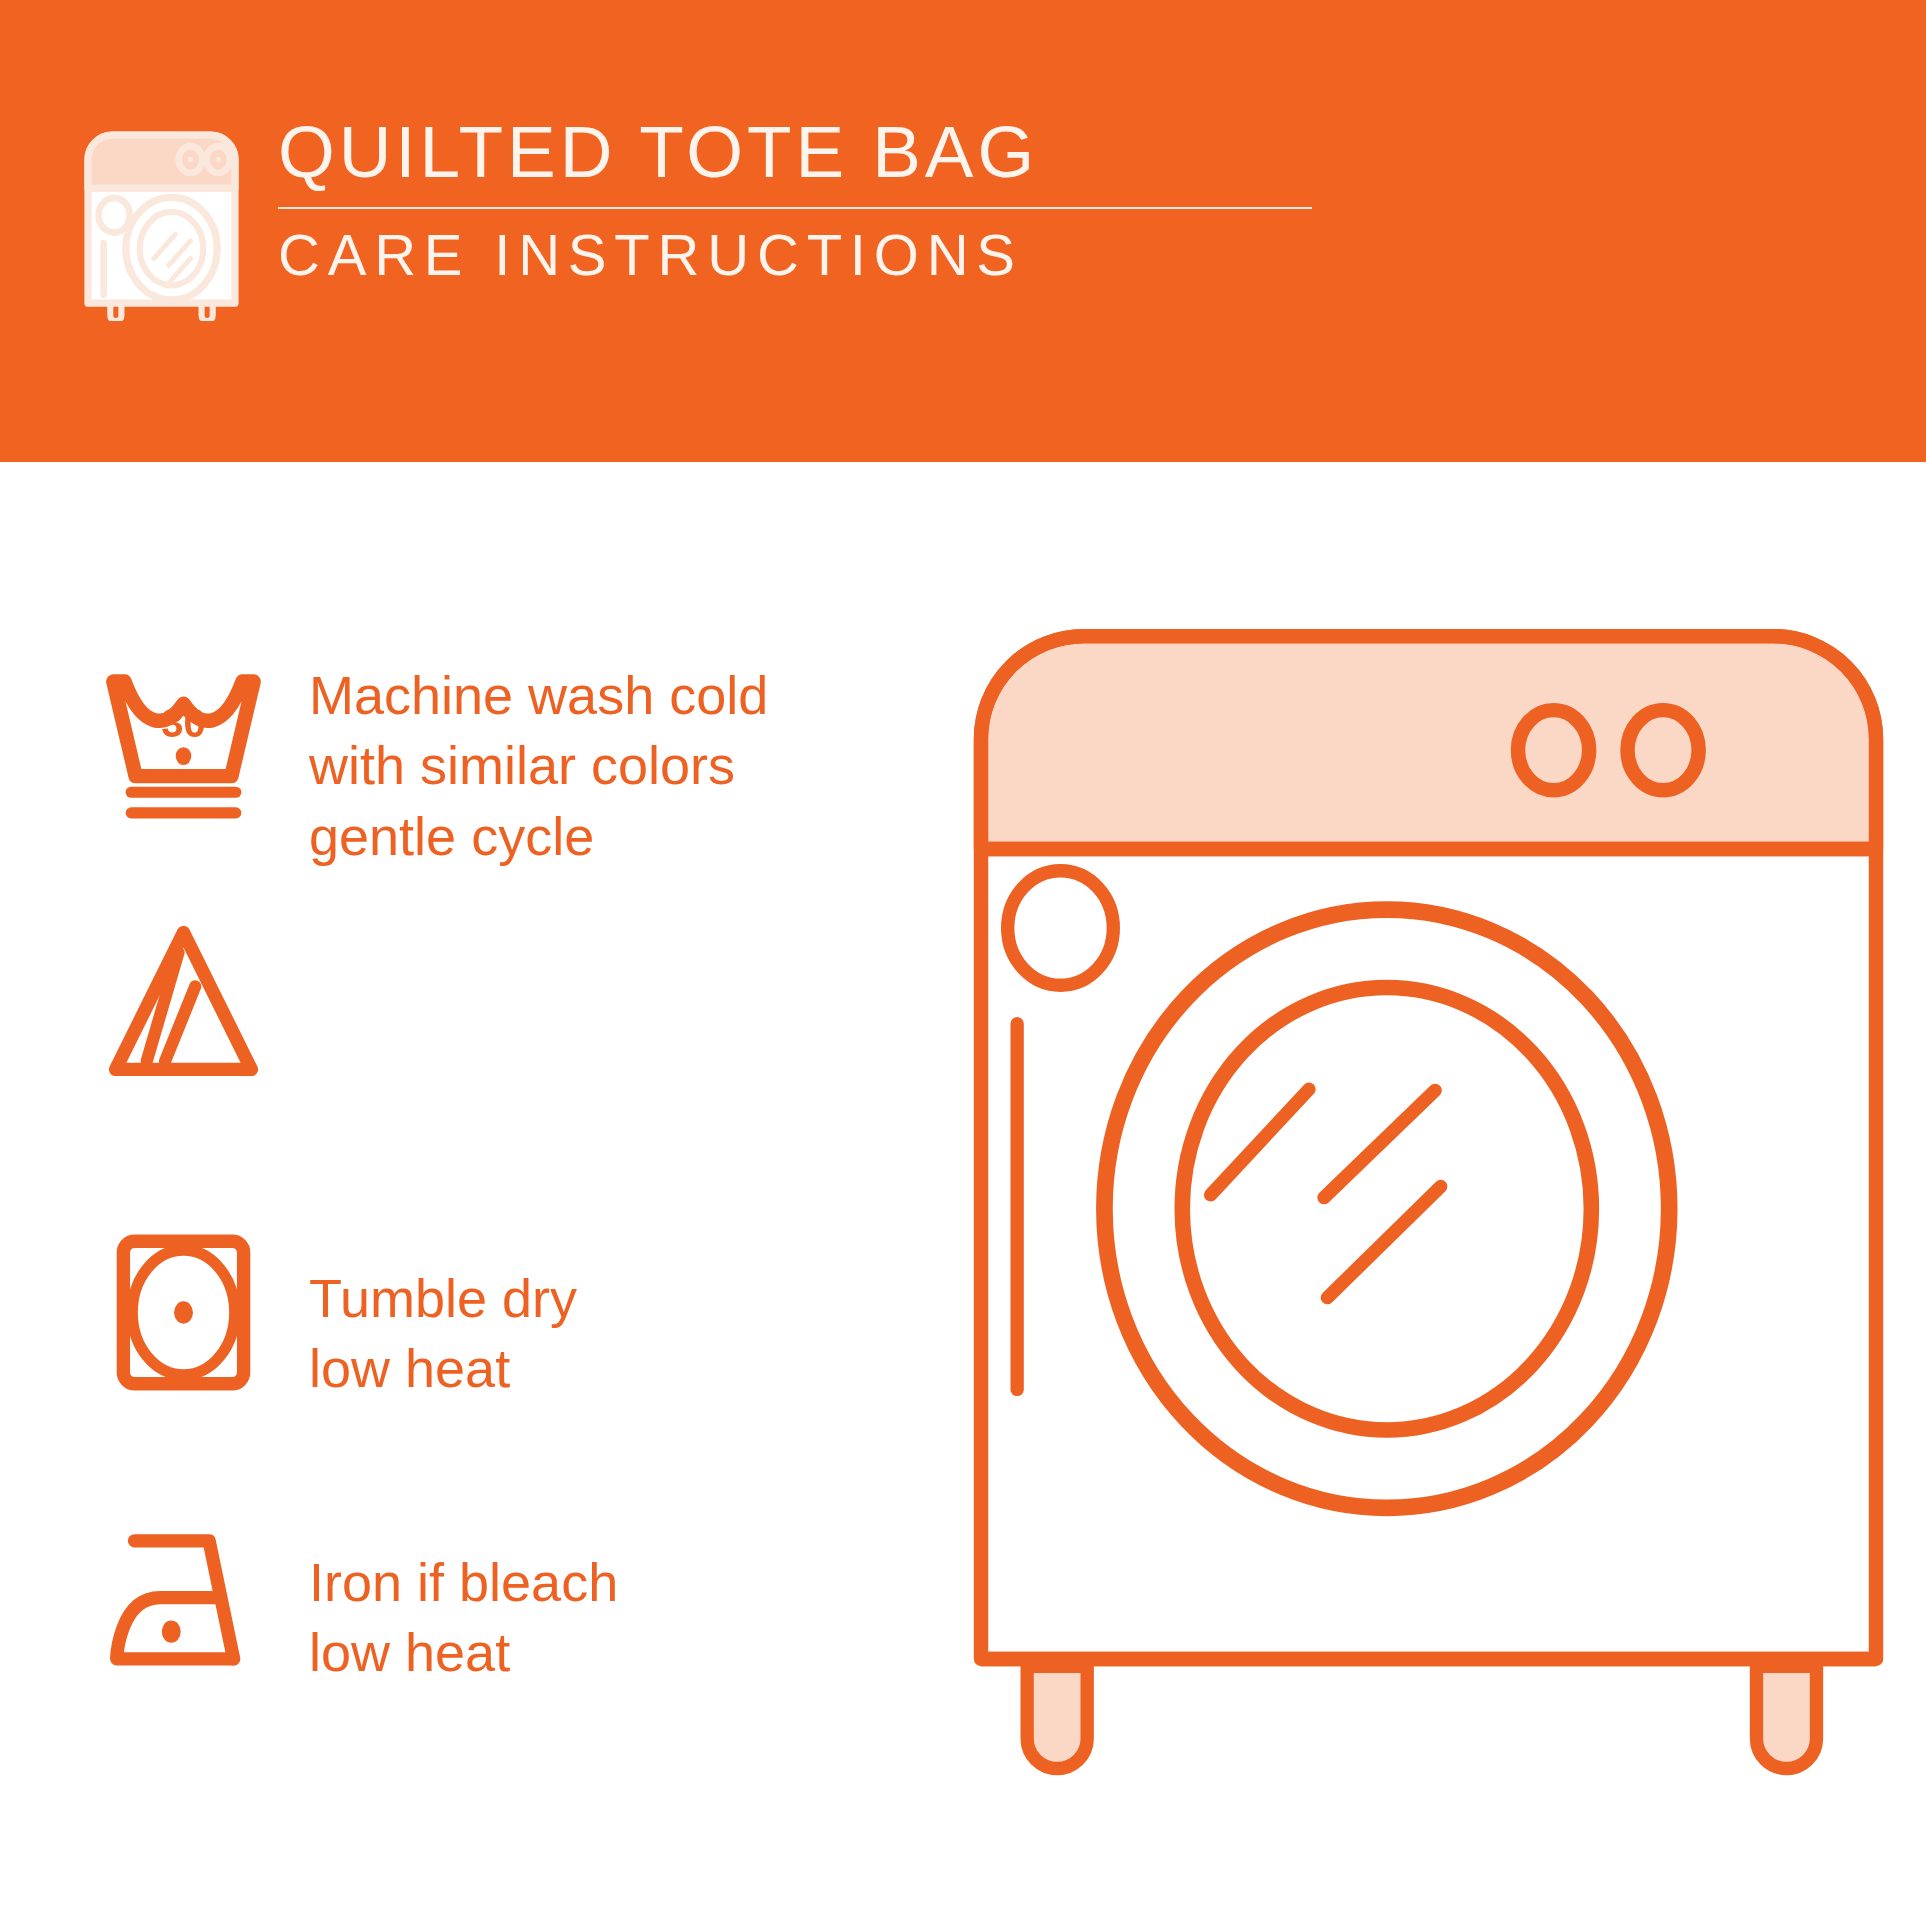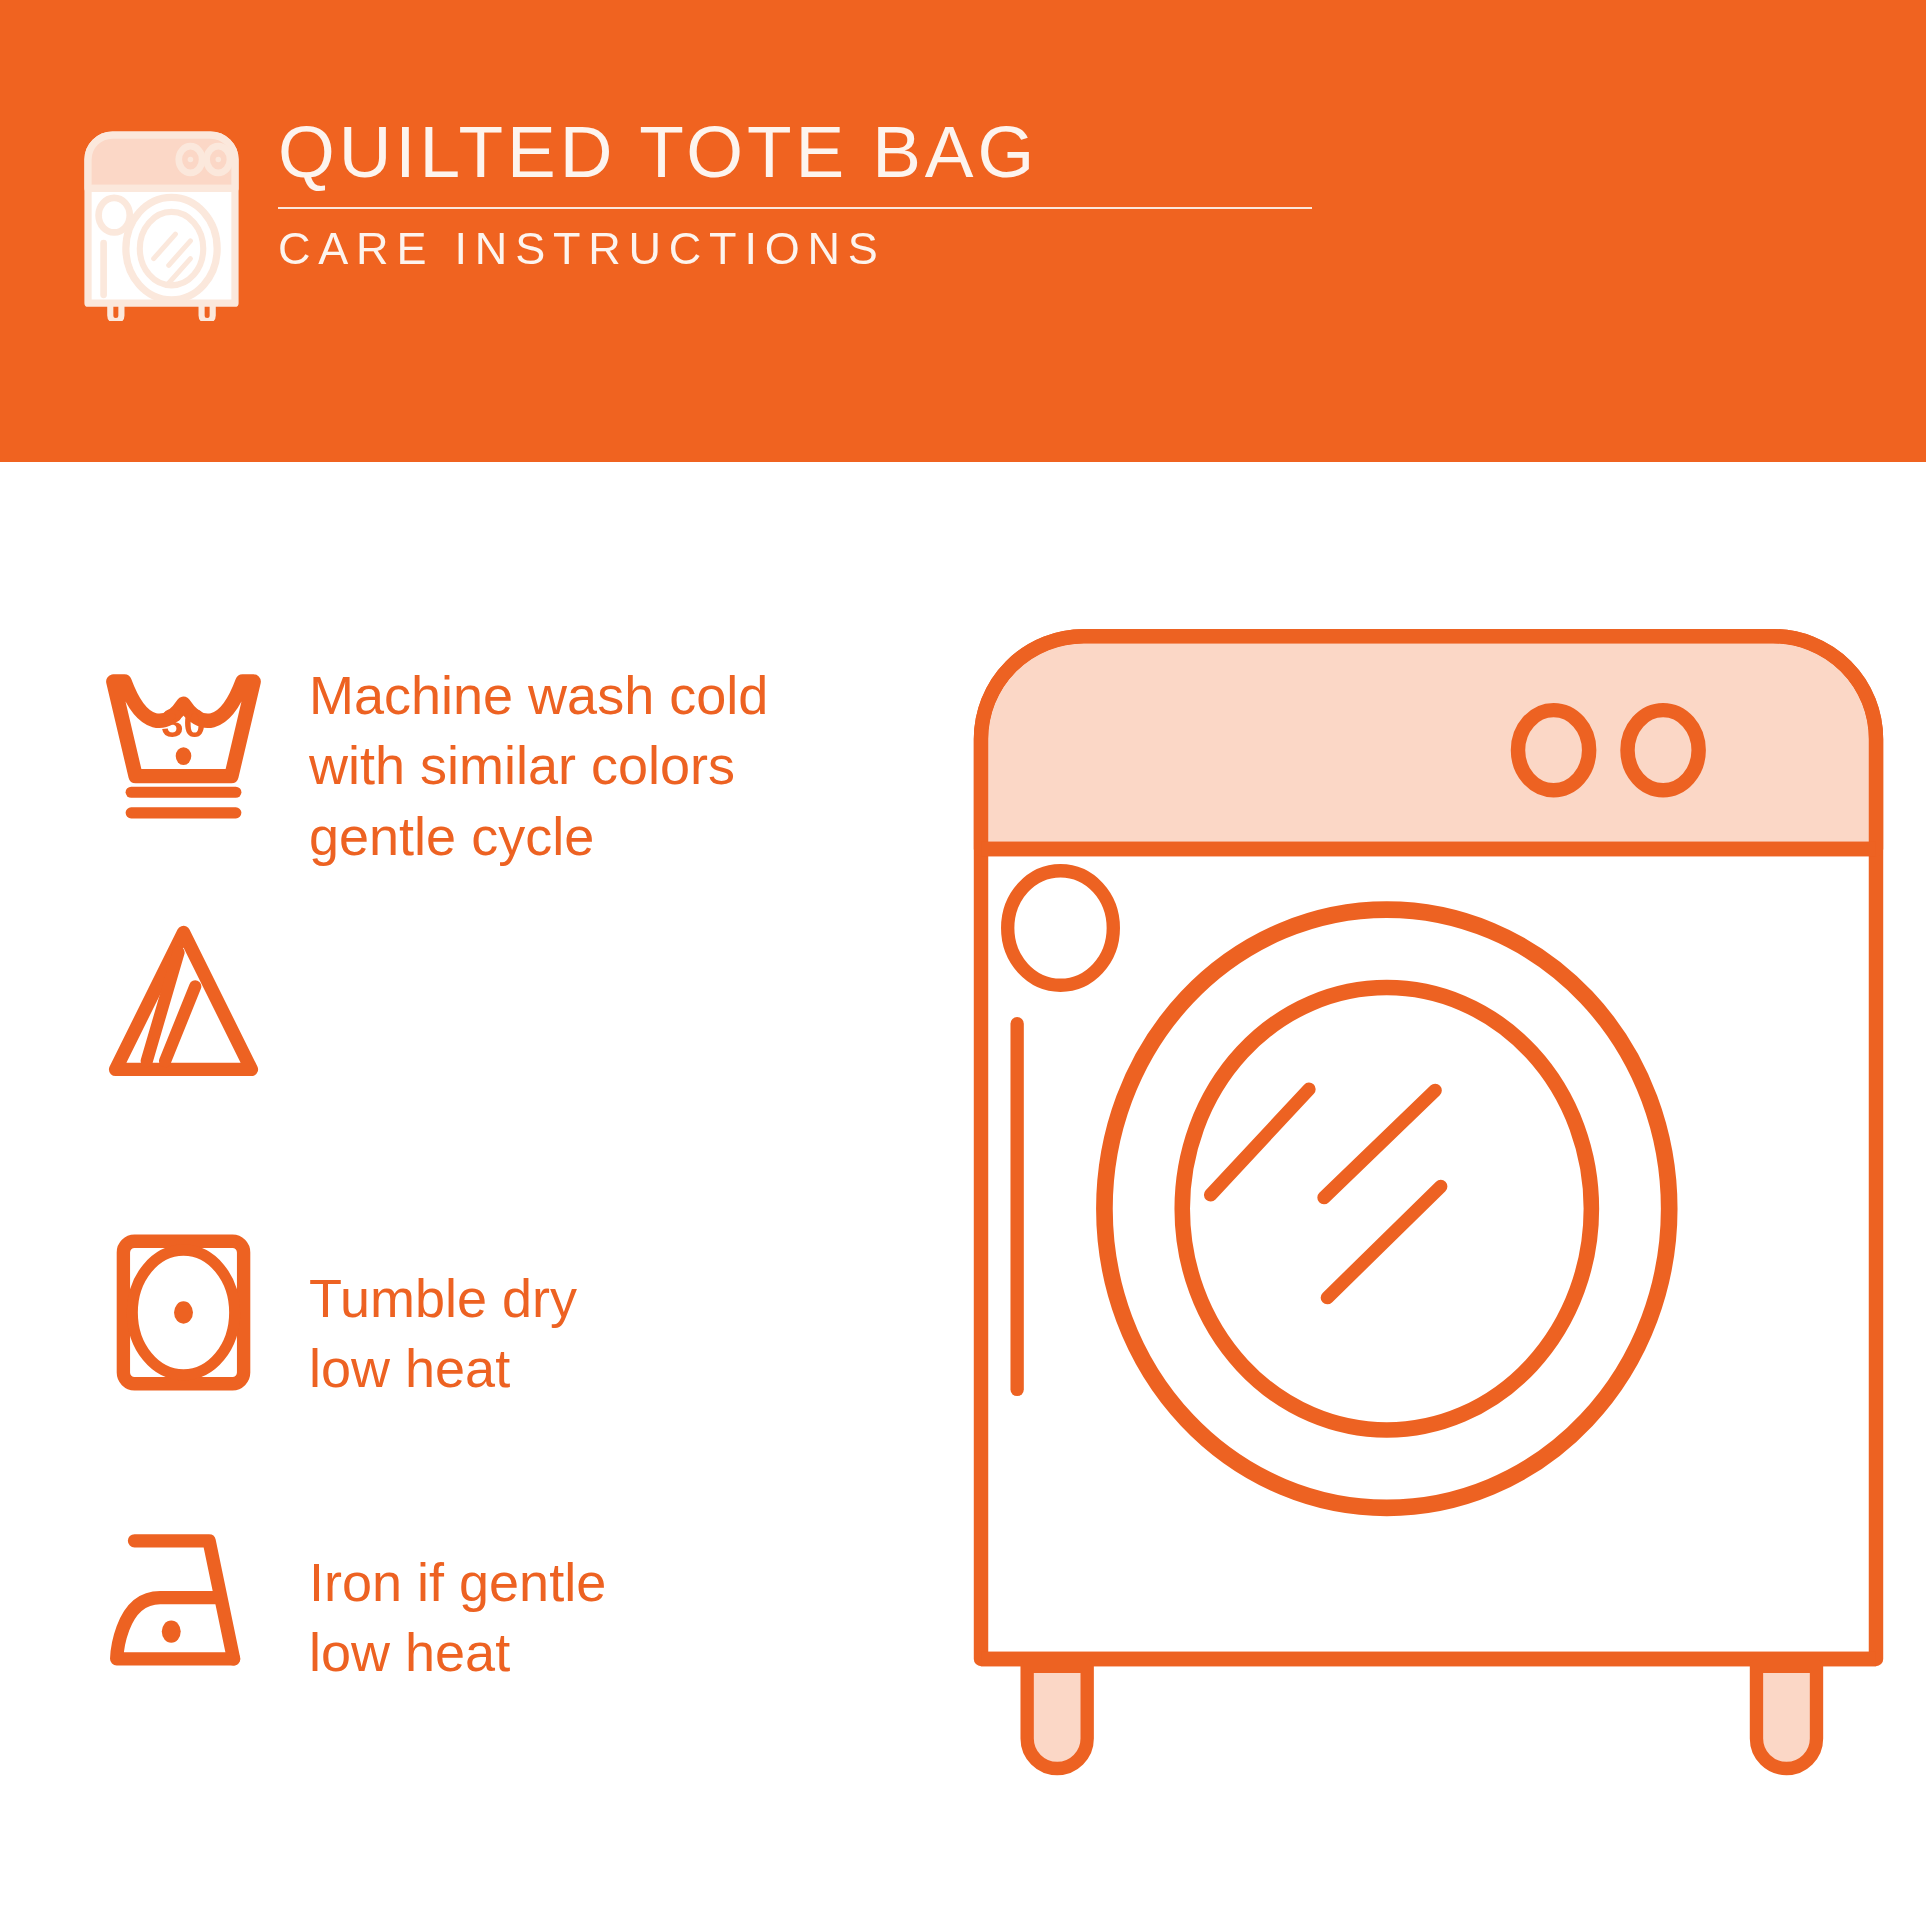--- a/index.html
+++ b/index.html
@@ -59,21 +59,21 @@
     font-family: "Liberation Sans", sans-serif;
   }
   .title-rule {
     margin-top: 19px;
     margin-bottom: 16.7px;
     height: 2.2px;
     width: 1034px;
     background: #FBE8DC;
   }
   .title-sub {
-    font-size: 45px;
+    font-size: 58px;
     font-weight: 300;
     letter-spacing: 7.8px;
     color: #FDF4EE;
     line-height: 1.0;
     white-space: nowrap;
     font-family: "Liberation Sans", sans-serif;
   }
 
   
   .care-list {
@@ -231,21 +231,21 @@
         <svg viewBox="0 0 300 300" width="167" height="167" xmlns="http://www.w3.org/2000/svg">
 
           <path d="M62 50 H196 L240 262" fill="none" stroke="#ED6222" stroke-width="24" stroke-linecap="round" stroke-linejoin="round"></path>
 
           <path d="M240 262 H30 C30 262 34 152 108 152 H208" fill="none" stroke="#ED6222" stroke-width="24" stroke-linecap="round" stroke-linejoin="round"></path>
 
           <ellipse cx="128" cy="213" rx="17" ry="20" fill="#ED6222"></ellipse>
         </svg>
       </div>
       <div class="care-text">
-        <span class="ln">Iron if gentle</span>
+        <span class="ln">Iron if bleach</span>
         <span class="ln">low heat</span>
       </div>
     </div>
   </div>
 
   <div class="washer-wrap">
     <svg viewBox="0 0 1700 2320" width="945" height="1290" xmlns="http://www.w3.org/2000/svg">
 
       <path d="M45 230 a185 185 0 0 1 185 -185 h1240 a185 185 0 0 1 185 185 v1655 h-1610 z" fill="#FFFFFF" stroke="#ED6222" stroke-width="26" stroke-linejoin="round"></path>
 

